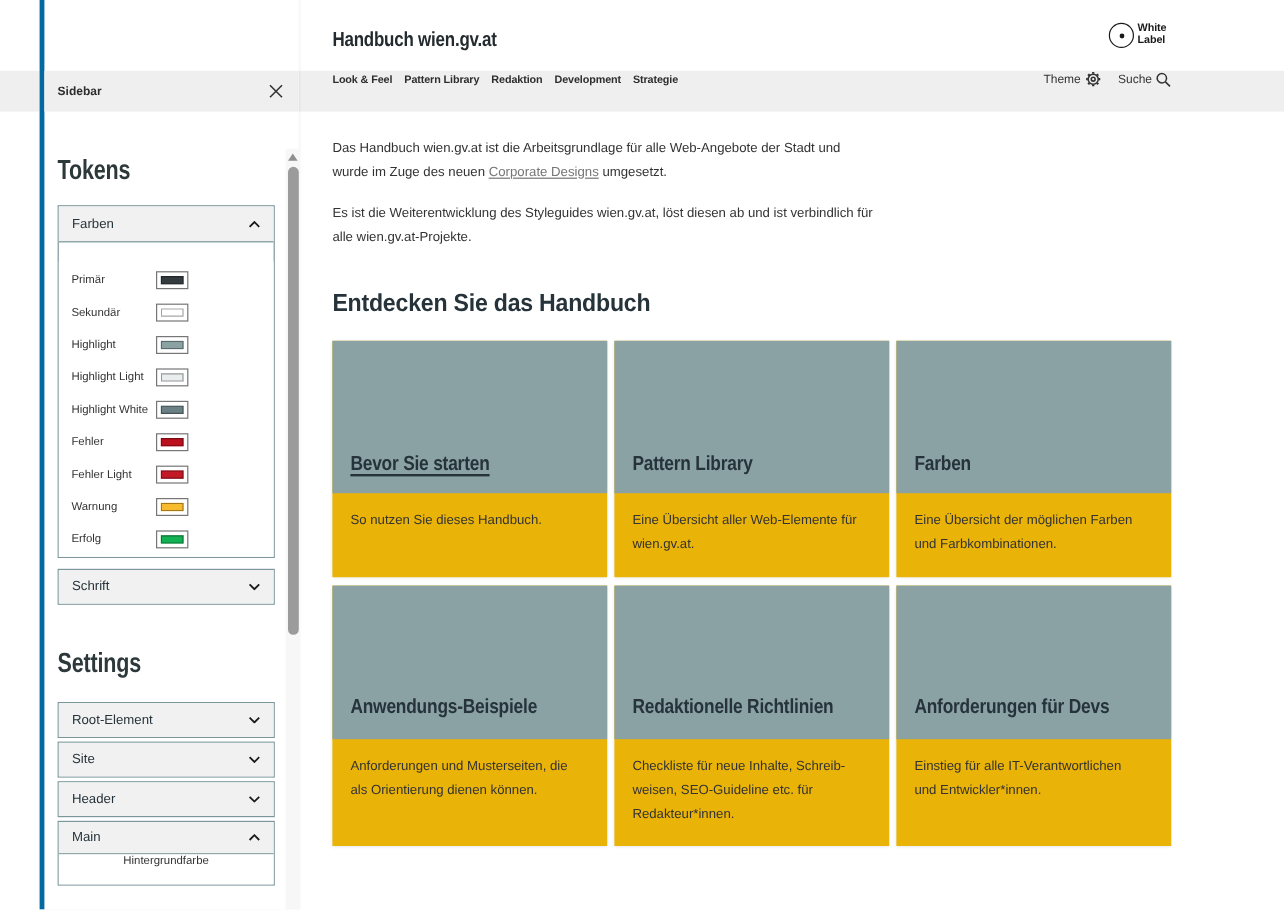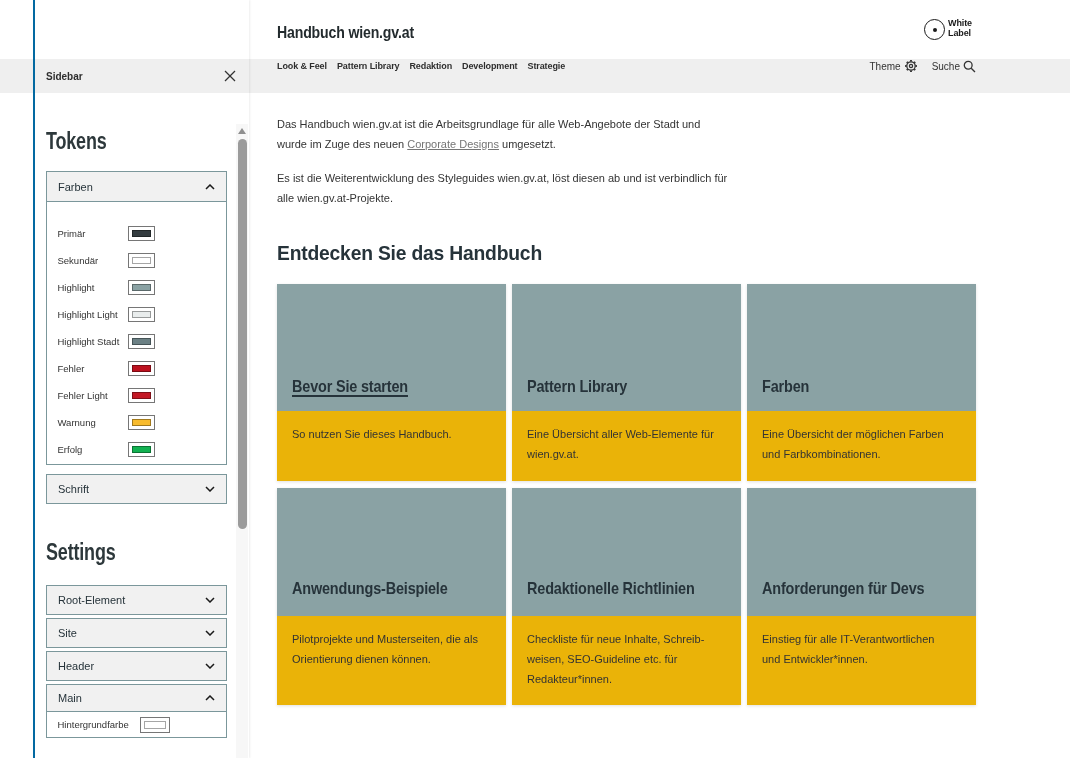--- a/index.html
+++ b/index.html
@@ -41,21 +41,21 @@
   .card { background:#eab308; display:flex; flex-direction:column; box-shadow:0 1px 3px rgba(0,0,0,0.12); cursor:pointer; }
   .card-img { flex:0 0 127px; display:flex; align-items:flex-end; padding:0 15px 15px 15px; }
   .card.row2 .card-img { flex-basis:128px; padding-bottom:18px; }
   .card-title { font-size:17px; font-weight:bold; color:#26333a; transform:scaleX(0.85); transform-origin:0 100%;
                 white-space:nowrap; line-height:1.05; letter-spacing:-0.2px; }
   .card-title.underlined { text-decoration:underline; text-decoration-thickness:1.5px; text-underline-offset:3px; }
   .card-body { flex:1; padding:13px 22px 0 15px; font-size:11px; line-height:20px; color:#333; }
 
   
   .drawer { position:absolute; left:33px; top:0; width:216px; height:758px; background:#fff;
-            border-left:2px solid #0369a1; box-shadow:1px 0 2px rgba(0,0,0,0.07); }
+            border-left:4px solid #0369a1; box-shadow:1px 0 2px rgba(0,0,0,0.07); }
   .drawer-header { position:absolute; left:0; top:59px; width:100%; height:34px; background:#efefef;
                    display:flex; align-items:center; justify-content:space-between; padding:0 13px 0 11px; }
   .drawer-title { font-size:10px; font-weight:bold; color:#2e2e2e; }
   .drawer-close { width:12px; height:12px; cursor:pointer; display:block; }
 
   .drawer-content { position:absolute; left:11px; top:0; width:181px; }
   .side-h { font-size:23px; line-height:26px; font-weight:bold; color:#2d383b; transform:scaleX(0.78); transform-origin:0 50%;
             white-space:nowrap; letter-spacing:-0.2px; }
   .side-h.tokens { margin-top:128px; }
   .side-h.settings { margin-top:35px; }
@@ -69,21 +69,21 @@
   .acc.open > .acc-head { border-bottom:1px solid #7b979b; height:30px; }
   .acc.main-acc > .acc-head { height:27px; }
   .acc-label { font-size:11px; color:#26333a; }
   .chev { display:block; }
   .acc-body { background:#fff; }
   .token-row { height:27px; display:flex; align-items:center; padding-left:10.5px; }
   .acc-body.padded { padding:1.5px 0;margin-top:16px; }
   .token-label { width:70px; font-size:9.5px; color:#333; flex:0 0 70px; }
   .swatch { width:27px; height:15px; border:1px solid #767676; background:#fff; padding:3px; display:block; }
   .swatch > i { display:block; width:100%; height:100%; box-shadow:inset 0 0 0 1px rgba(0,0,0,0.35); }
-  .settings-row { height:25px; display:flex; align-items:center; padding-left:10.5px; }
+  .settings-row { height:25px; display:flex; align-items:center; padding-left:10.5px;flex-direction:column; }
   .settings-row .token-label { flex-basis:82px; width:82px; }
   .swatch.lg { width:30px; height:16px; }
 
   
   .sb-track { position:absolute; left:201px; top:124px; width:12px; height:634px; background:#f7f7f7; }
   .sb-arrow { position:absolute; left:202.5px; top:128px; width:0; height:0;
               border-left:4.5px solid transparent; border-right:4.5px solid transparent; border-bottom:6px solid #8f8f8f; }
   .sb-thumb { position:absolute; left:203px; top:139px; width:9px; height:390px; background:#9b9b9b; border-radius:5px; }
 </style>
 </head>
@@ -160,21 +160,21 @@
     <div class="card row1">
       <div class="card-img" style="background: rgb(138, 162, 164);">
         <span class="card-title">Farben</span>
       </div>
       <div class="card-body">Eine Übersicht der möglichen Farben und Farbkombinationen.</div>
     </div>
     <div class="card row2">
       <div class="card-img" style="background: rgb(138, 162, 164);">
         <span class="card-title">Anwendungs-Beispiele</span>
       </div>
-      <div class="card-body">Pilotprojekte und Musterseiten, die als Orientierung dienen können.</div>
+      <div class="card-body">Anforderungen und Musterseiten, die als Orientierung dienen können.</div>
     </div>
     <div class="card row2">
       <div class="card-img" style="background: rgb(138, 162, 164);">
         <span class="card-title">Redaktionelle Richtlinien</span>
       </div>
       <div class="card-body">Checkliste für neue Inhalte, Schreib-weisen, SEO-Guideline etc. für Redakteur*innen.</div>
     </div>
     <div class="card row2">
       <div class="card-img" style="background: rgb(138, 162, 164);">
         <span class="card-title">Anforderungen für Devs</span>
@@ -222,21 +222,21 @@
               <i style="background: rgb(138, 162, 164);"></i>
             </span>
         </div>
         <div class="token-row">
           <span class="token-label">Highlight Light</span>
           <span class="swatch">
               <i style="background: rgb(233, 237, 237);"></i>
             </span>
         </div>
         <div class="token-row">
-          <span class="token-label">Highlight Stadt</span>
+          <span class="token-label">Highlight White</span>
           <span class="swatch">
               <i style="background: rgb(107, 128, 132);"></i>
             </span>
         </div>
         <div class="token-row">
           <span class="token-label">Fehler</span>
           <span class="swatch">
               <i style="background: rgb(188, 16, 30);"></i>
             </span>
         </div>

